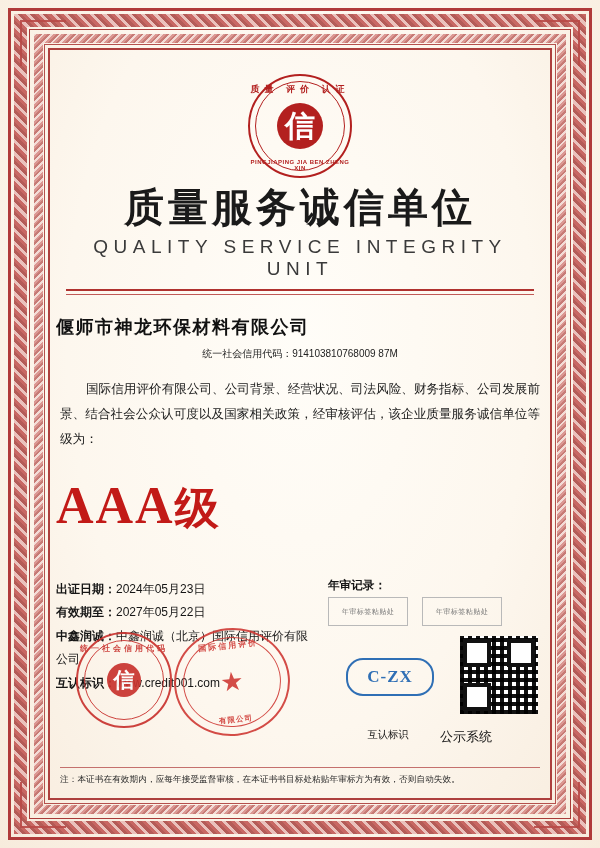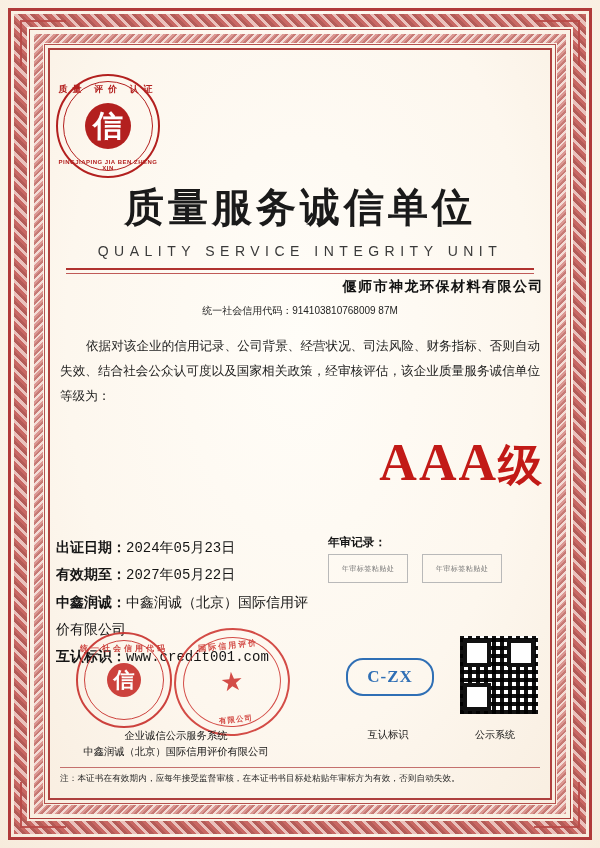--- a/index.html
+++ b/index.html
@@ -61,21 +61,21 @@
   .corner.br{right:20px;bottom:20px;border-left:none;border-top:none;}
 
   .content{
     position:absolute;
     left:56px;top:56px;right:56px;bottom:56px;
     overflow:hidden;
   }
 
   
   .emblem-wrap{
-    display:flex;justify-content:flex-start;align-items:center;
+    display:flex;justify-content:center;align-items:center;
     margin-top:18px;
     text-decoration:underline;
   }
   .emblem{
     position:relative;width:104px;height:104px;
   }
   .emblem .ring{
     position:absolute;inset:0;border-radius:50%;
     border:2.2px solid #b3201f;
   }
@@ -108,23 +108,23 @@
   .title-cn{
     margin-top:2px;
     text-align:center;
     font-family:"Liberation Serif", serif;
     font-weight:bold;
     font-size:40px;
     letter-spacing:4px;
     color:#1a1a1a;
   }
   .title-en{
-    margin-top:8px;
+    margin-top:1px;
     text-align:center;
-    font-size:14px;
+    font-size:19px;
     letter-spacing:5.5px;
     color:#3a3a3a;
   }
   .title-rule{
     margin:9px auto 0;
     width:96%;height:2px;
     background:#b0322f;
   }
   .title-rule.thin{height:1px;margin-top:2.5px;background:#c05a57;}
 
@@ -132,25 +132,25 @@
   .credit-line{
     margin-top:10px;
     text-align:right;
     font-size:12.5px;
     color:#b3201f;
     padding-right:2px;
   }
   .credit-line .val{letter-spacing:.3px;}
 
   .company{
-    margin-top:4px;
-    text-align:right;
+    margin-top:20px;
+    text-align:left;
     font-family:"Liberation Serif", serif;
     font-weight:bold;
-    font-size:14px;
+    font-size:18px;
     letter-spacing:1.5px;
     color:#111;
   }
   .uscc{
     margin-top:8px;
     text-align:center;
     font-size:10px;
     color:#222;
   }
 
@@ -159,41 +159,40 @@
     font-size:12.6px;
     line-height:2.0;
     color:#1b1b1b;
     text-align:justify;
     text-indent:26px;
     font-family:"Liberation Sans", sans-serif;
   }
 
   .grade{
     margin-top:24px;
-    text-align:right;
+    text-align:left;
     font-family:"Liberation Serif", serif;
     font-weight:bold;
     font-size:52px;
     color:#c21a17;
     letter-spacing:2px;
   }
   .grade .cn{font-size:44px;}
 
   
   .info{
     margin-top:40px;
     display:flex;
     align-items:flex-start;
   }
   .info-left{
     flex:0 0 258px;
-    font-size:14px;
+    font-size:12px;
     line-height:1.95;
     color:#151515;
-    font-family:Liberation Mono, monospace;
   }
   .info-left .row span.lbl{font-weight:bold;}
   .info-right{
     flex:1;
     padding-left:14px;
     font-size:11.6px;
     color:#151515;
   }
   .info-right .annual-title{font-weight:bold;margin-bottom:4px;}
   .stamp-boxes{display:flex;gap:14px;}
@@ -280,32 +279,31 @@
     background:
       repeating-linear-gradient(0deg,#111 0 4px,#fff 4px 8px),
       repeating-linear-gradient(90deg,#111 0 4px,#fff 4px 8px);
     background-blend-mode:multiply;
   }
   .qr .eye{position:absolute;width:20px;height:20px;border:4px solid #111;background:#fff;}
   .qr .eye.e1{left:3px;top:3px;}
   .qr .eye.e2{right:3px;top:3px;}
   .qr .eye.e3{left:3px;bottom:3px;}
   .caption-qr{
-    position:absolute;right:3px;top:96px;width:92px;
-    text-align:center;font-size:10px;color:#141414;
+    position:absolute;right:12px;top:96px;width:92px;
+    text-align:left;font-size:13px;color:#141414;
   }
 
   .footnote{
     position:absolute;
     left:4px;right:4px;bottom:6px;
     font-size:8.6px;
     color:#2a2a2a;
     letter-spacing:.1px;
     line-height:1.5;
-    font-family:Liberation Mono, monospace;
   }
   .footnote .rule{
     height:1px;background:#c4706d;margin-bottom:5px;
   }
 </style>
 </head>
 <body>
 
 <div id="cert">
 
@@ -336,21 +334,21 @@
     <div class="title-en">QUALITY SERVICE INTEGRITY UNIT</div>
     <div class="title-rule"></div>
     <div class="title-rule thin"></div>
 
 
     <div class="company">偃师市神龙环保材料有限公司</div>
     <div class="uscc">
       <span>统一社会信用代码：</span><span>914103810768009 87M</span>
     </div>
 
-    <div class="body-text">依据对该企业的信用记录、公司背景、经营状况、司法风险、财务指标、否则自动失效、结合社会公众认可度以及国家相关政策，经审核评估，该企业质量服务诚信单位等级为：</div>
+    <div class="body-text">国际信用评价有限公司、公司背景、经营状况、司法风险、财务指标、公司发展前景、结合社会公众认可度以及国家相关政策，经审核评估，该企业质量服务诚信单位等级为：</div>
 
     <div class="grade">
       <span>AAA</span><span class="cn">级</span>
     </div>
 
     <div class="info">
       <div class="info-left">
         <div class="row">
           <span class="lbl">出证日期：</span><span>2024年05月23日</span>
         </div>
@@ -381,24 +379,20 @@
         <div class="ctr">信</div>
       </div>
 
       <div class="seal-oval">
         <div class="inner"></div>
         <div class="t">国际信用评价</div>
         <div class="star">★</div>
         <div class="b">有限公司</div>
       </div>
 
-      <div class="caption-left">
-        <div>企业诚信公示服务系统</div>
-        <div>中鑫润诚（北京）国际信用评价有限公司</div>
-      </div>
 
       <div class="logo-cez">C-ZX</div>
       <div class="caption-cez">互认标识</div>
 
       <div class="qr">
         <div class="eye e1"></div>
         <div class="eye e2"></div>
         <div class="eye e3"></div>
       </div>
       <div class="caption-qr">公示系统</div>

